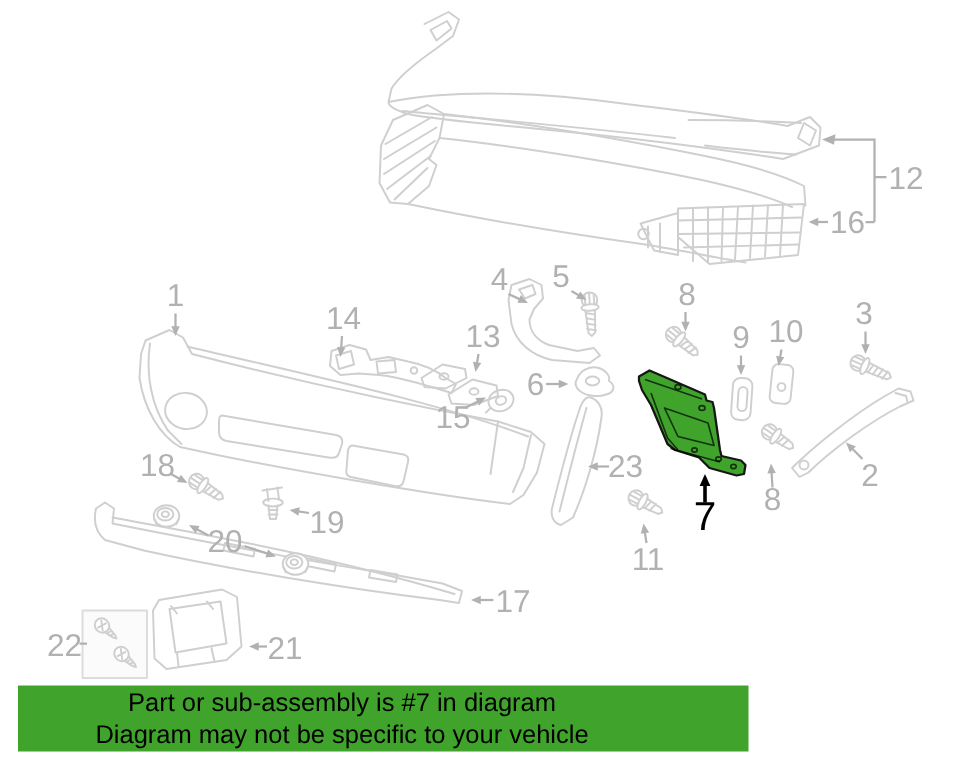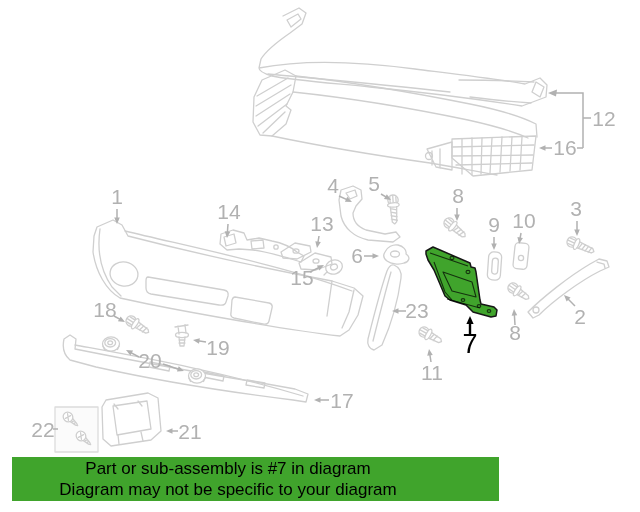--- a/index.html
+++ b/index.html
@@ -278,15 +278,15 @@
         <text x="190" y="439" class="callout">21</text>
         <text x="43" y="437" class="callout">22</text>
         <line x1="470" y1="335" x2="470" y2="322.5" stroke="#000000" stroke-width="2.4"></line>
         <polygon points="470,316 473.6,324 466.4,324" fill="#000000"></polygon>
         <text x="470" y="353" class="callout em">7</text>
       </g>
   </svg>
 
   <div class="banner">
     <div>Part or sub-assembly is #7 in diagram</div>
-    <div>Diagram may not be specific to your diagram</div>
+    <div>Diagram may not be specific to your vehicle</div>
   </div>
 </div>
 
 </body></html>

